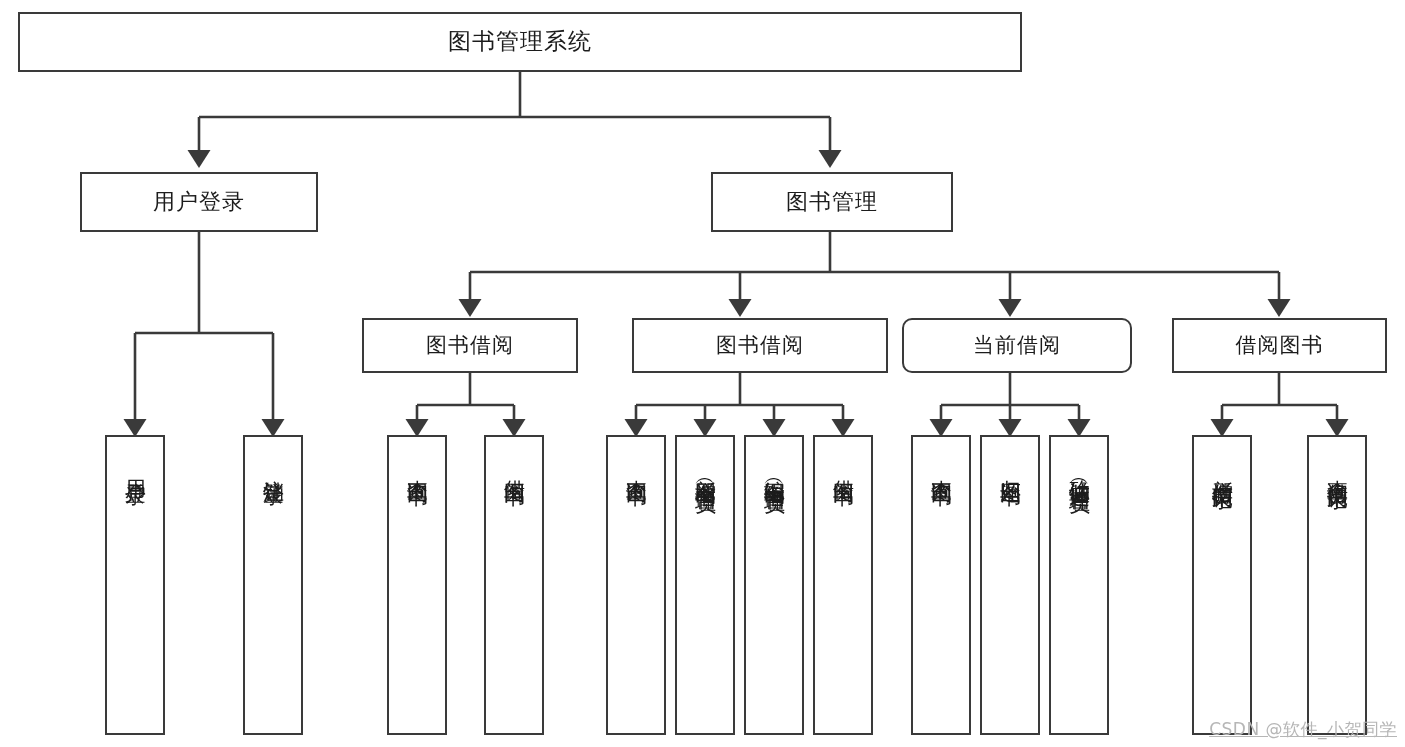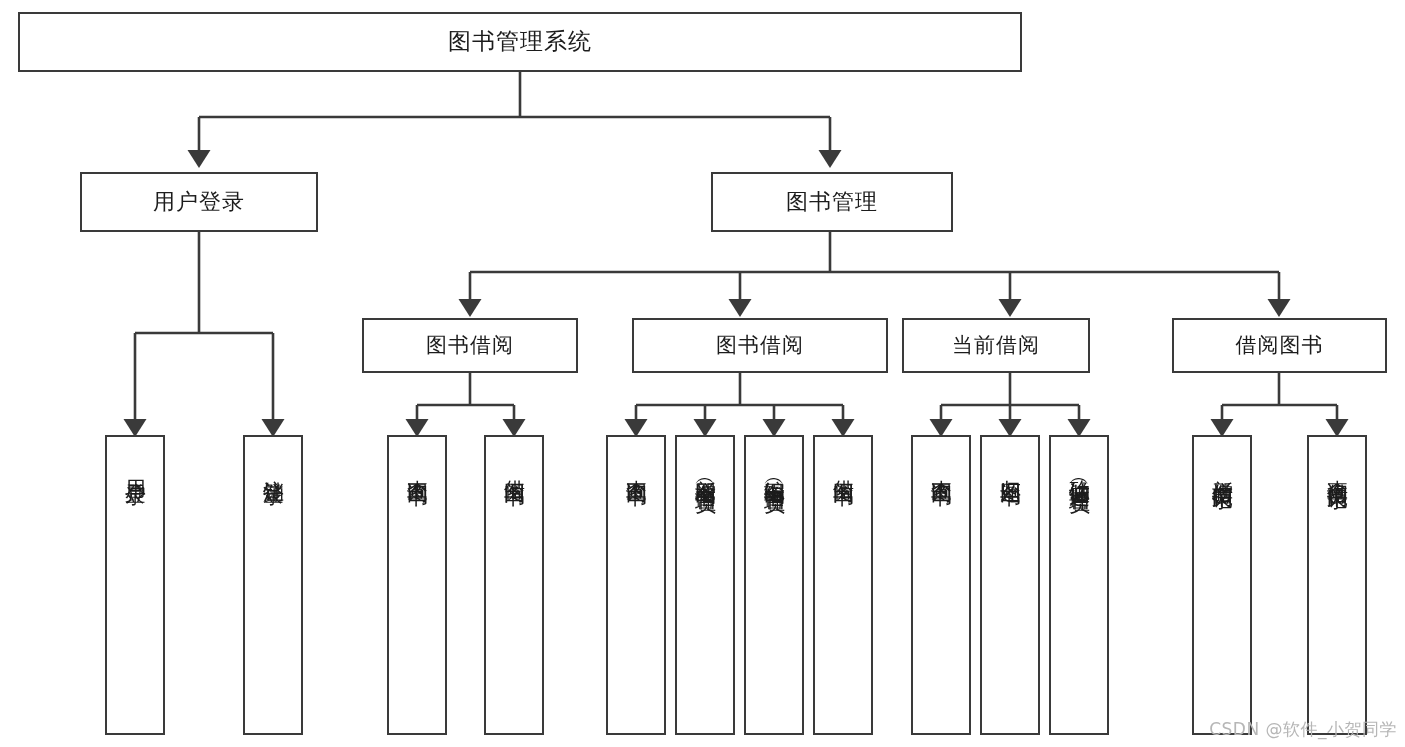--- a/index.html
+++ b/index.html
@@ -63,20 +63,21 @@
   .node.level3 .node-label { font-size: 21px; }
   #watermark {
     position: absolute;
     right: 8px;
     bottom: 6px;
     font-size: 17px;
     color: #b6b6b6;
     letter-spacing: 0.5px;
     z-index: 3;
     white-space: nowrap;
+    text-decoration: underline;
   }
 </style>
 </head>
 <body>
 
 <div id="canvas">
 
   <svg id="edges" viewBox="0 0 1405 747" xmlns="http://www.w3.org/2000/svg">
     <defs>
       <marker id="arrow" markerWidth="9" markerHeight="9" refX="3.2" refY="4.5" orient="auto" markerUnits="strokeWidth">
@@ -141,21 +142,21 @@
   </div>
 
   <div class="node level3" style="left:362px; top:318px; width:216px; height:55px;">
     <span class="node-label">图书借阅</span>
   </div>
 
   <div class="node level3" style="left:632px; top:318px; width:256px; height:55px;">
     <span class="node-label">图书借阅</span>
   </div>
 
-  <div class="node level3" style="left:902px; top:318px; width:188px; height:55px;">
+  <div class="node level3" style="left:902px; top:318px; width:230px; height:55px;border-radius:10px;">
     <span class="node-label">当前借阅</span>
   </div>
 
   <div class="node level3" style="left:1172px; top:318px; width:215px; height:55px;">
     <span class="node-label">借阅图书</span>
   </div>
 
   <div class="node vertical" style="left:105px; top:435px; width:60px; height:300px;">
     <span class="node-label">用户登录</span>
   </div>

